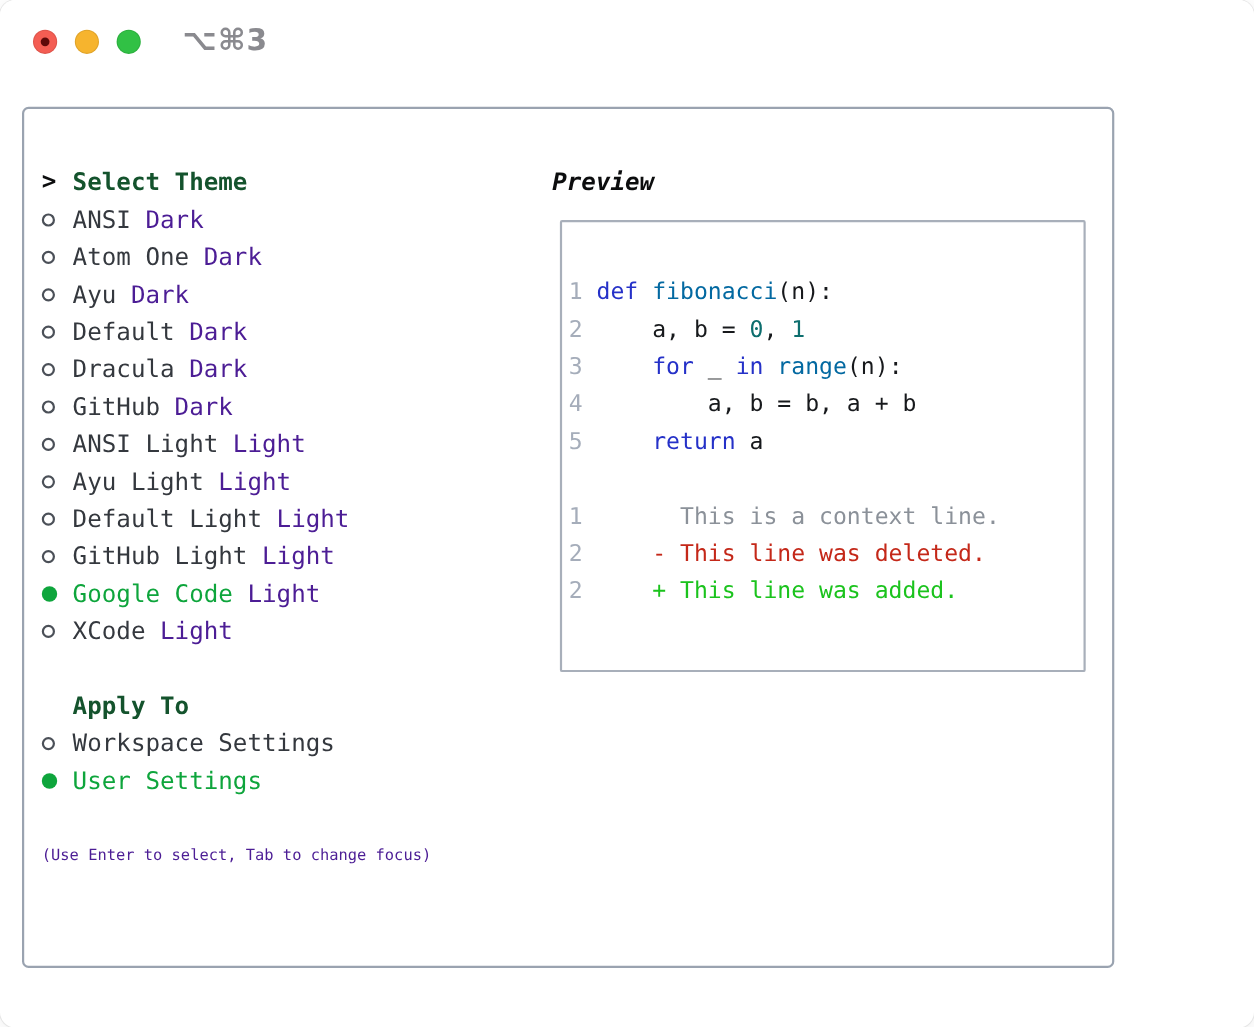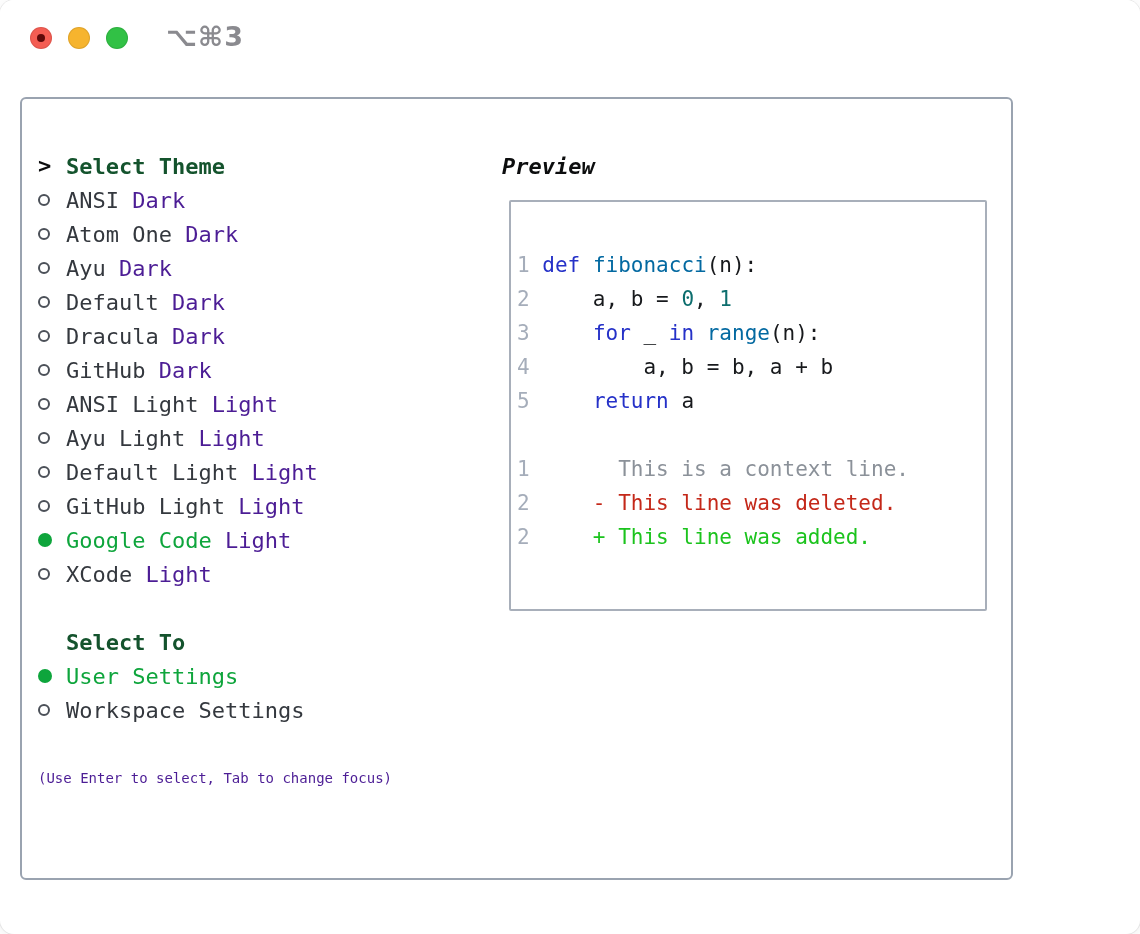--- a/index.html
+++ b/index.html
@@ -170,35 +170,35 @@
             </span>
             <span class="theme-name">XCode</span>
             <span class="variant"> Light</span>
           </div>
         </div>
 
       <div class="spacer"></div>
 
       <div class="row">
         <span class="marker"></span>
-        <span class="section-title">Select To</span>
+        <span class="section-title">Apply To</span>
       </div>
 
       <div id="apply-list">
           <div class="row">
             <span class="marker">
+              <span class="ring"></span>
+            </span>
+            <span class="theme-name">Workspace Settings</span>
+          </div>
+          <div class="row">
+            <span class="marker">
               <span class="dot-selected"></span>
             </span>
             <span class="theme-name selected">User Settings</span>
-          </div>
-          <div class="row">
-            <span class="marker">
-              <span class="ring"></span>
-            </span>
-            <span class="theme-name">Workspace Settings</span>
           </div>
         </div>
 
       <div class="spacer"></div>
 
       <div class="hint">(Use Enter to select, Tab to change focus)</div>
 
     </div>
 
     <div class="preview-title">Preview</div>

